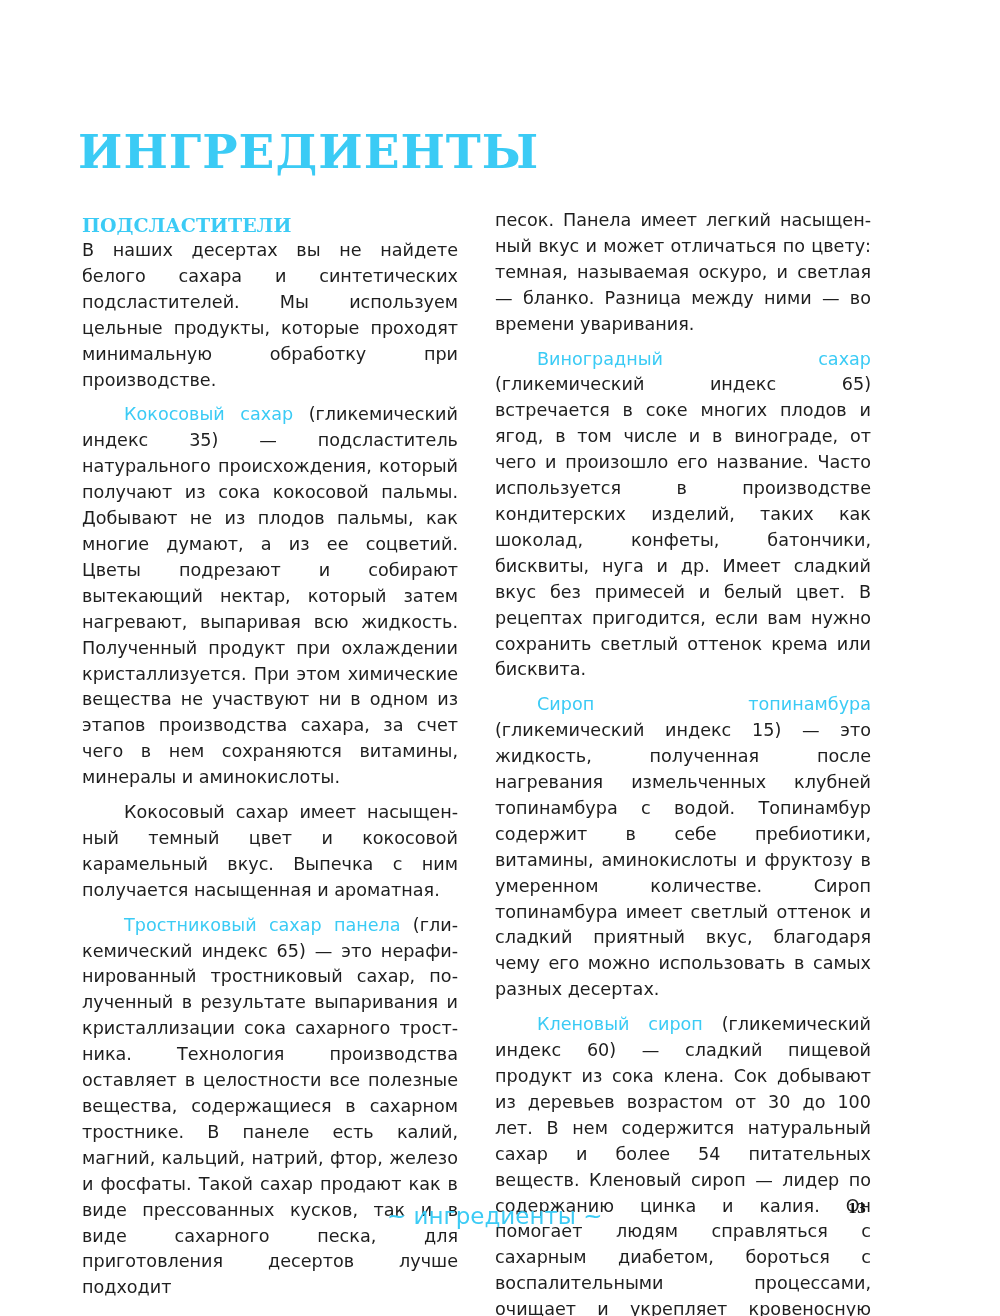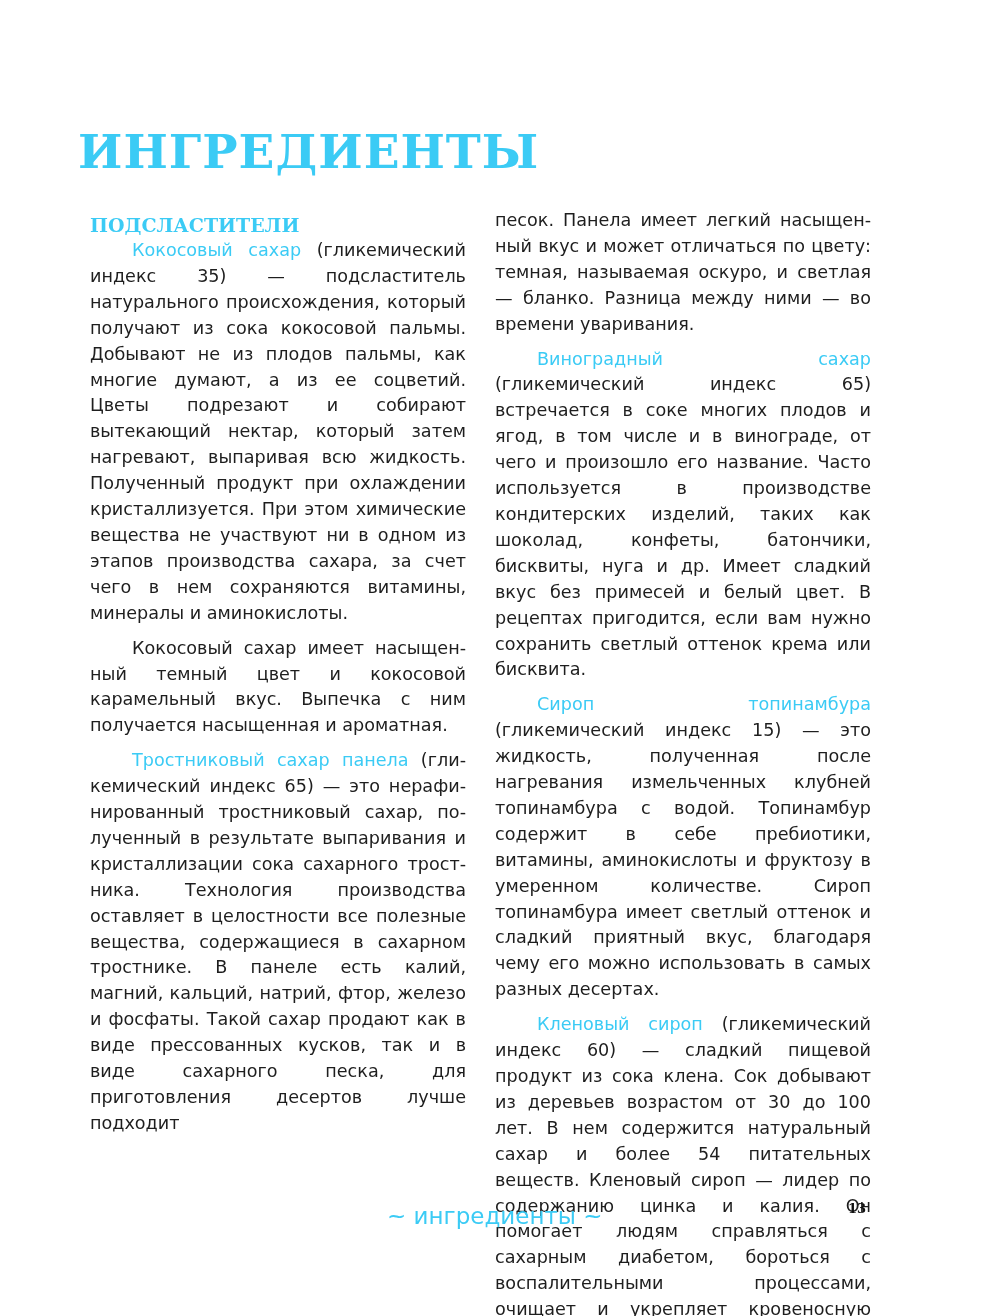--- a/index.html
+++ b/index.html
@@ -7,21 +7,21 @@
     .page-title {
       position: absolute; left: 78px; top: 124px;
       font-family: "DejaVu Serif", serif; font-weight: bold;
       font-size: 47px; letter-spacing: 1px; color: #3bcbf5; margin: 0;
     }
     .col {
       position: absolute; top: 208px; width: 376px;
       font-family: "DejaVu Sans", sans-serif; font-size: 17.6px;
       line-height: 25.9px; color: #1e1e1e;
     }
-    .col-left { left: 90px; }
+    .col-left { left: 82px; }
     .col-right { left: 495px; }
     .section-title {
       font-family: "DejaVu Serif", serif; font-weight: bold;
       font-size: 19px; color: #3bcbf5; margin: 4px 0 0 0; line-height: 26px;
     }
     .para { margin: 0 0 9px 0; text-align: justify; hyphens: manual; }
     .para.indent { text-indent: 42px; }
     .para.cont { text-indent: 0; }
     .term { color: #3bcbf5; }
     .footer-running {
@@ -33,20 +33,21 @@
       font-family: "DejaVu Serif", serif; font-weight: bold; font-size: 13px; color: #111;
     }
   </style>
 </head>
 <body>
 
 <h1 class="page-title">ИНГРЕДИЕНТЫ</h1>
 
 <div class="col col-left">
   <h2 class="section-title">ПОДСЛАСТИТЕЛИ</h2>
+  <p class="para cont">В наших десертах вы не найдете белого сахара и синтетических подсластителей. Мы используем цельные продукты, кото­рые проходят минимальную обработку при производстве.</p>
   <p class="para indent"><span class="term">Кокосовый сахар</span><span> (гликемический индекс 35) — подсластитель натурально­го происхождения, который получают из сока кокосовой пальмы. Добывают не из плодов пальмы, как многие думают, а из ее соцветий. Цветы подрезают и соби­рают вытекающий нектар, который за­тем нагревают, выпаривая всю жидкость. Полученный продукт при охлаждении кристаллизуется. При этом химические вещества не участвуют ни в одном из этапов производства сахара, за счет чего в нем сохраняются витамины, минералы и аминокислоты.</span></p>
   <p class="para indent">Кокосовый сахар имеет насыщен­ный темный цвет и кокосовой карамель­ный вкус. Выпечка с ним получается на­сыщенная и ароматная.</p>
   <p class="para indent"><span class="term">Тростниковый сахар панела</span><span> (гли­кемический индекс 65) — это нерафи­нированный тростниковый сахар, по­лученный в результате выпаривания и кристаллизации сока сахарного трост­ника. Технология производства оставля­ет в целостности все полезные вещества, содержащиеся в сахарном тростнике. В панеле есть калий, магний, кальций, натрий, фтор, железо и фосфаты. Такой сахар продают как в виде прессованных кусков, так и в виде сахарного песка, для приготовления десертов лучше подходит</span></p>
 </div>
 
 <div class="col col-right">
   <p class="para cont">песок. Панела имеет легкий насыщен­ный вкус и может отличаться по цвету: темная, называемая оскуро, и светлая — бланко. Разница между ними — во време­ни уваривания.</p>
   <p class="para indent"><span class="term">Виноградный сахар</span><span> (гликемический индекс 65) встречается в соке многих плодов и ягод, в том числе и в винограде, от чего и произошло его название. Часто используется в производстве кондитер­ских изделий, таких как шоколад, конфе­ты, батончики, бисквиты, нуга и др. Имеет сладкий вкус без примесей и белый цвет. В рецептах пригодится, если вам нужно сохранить светлый оттенок крема или бисквита.</span></p>
   <p class="para indent"><span class="term">Сироп топинамбура</span><span> (гликемический индекс 15) — это жидкость, полученная после нагревания измельченных клубней топинамбура с водой. Топинамбур содер­жит в себе пребиотики, витамины, амино­кислоты и фруктозу в умеренном количе­стве. Сироп топинамбура имеет светлый оттенок и сладкий приятный вкус, благо­даря чему его можно использовать в са­мых разных десертах.</span></p>
   <p class="para indent"><span class="term">Кленовый сироп</span><span> (гликемический индекс 60) — сладкий пищевой продукт из сока клена. Сок добывают из деревьев возрастом от 30 до 100 лет. В нем содер­жится натуральный сахар и более 54 пи­тательных веществ. Кленовый сироп — лидер по содержанию цинка и калия. Он помогает людям справляться с сахарным диабетом, бороться с воспалительными процессами, очищает и укрепляет кро­веносную систему, повышает иммунитет.</span></p>

